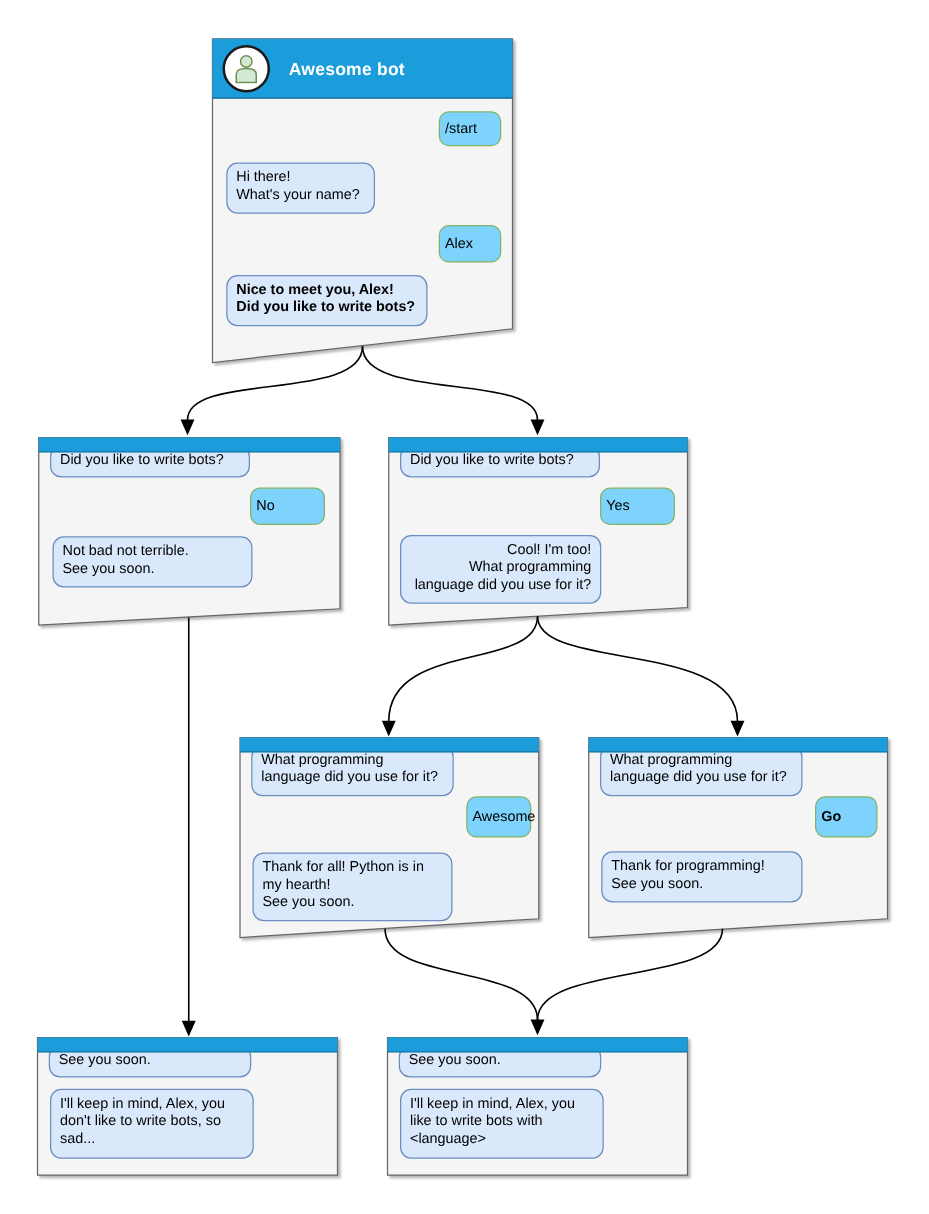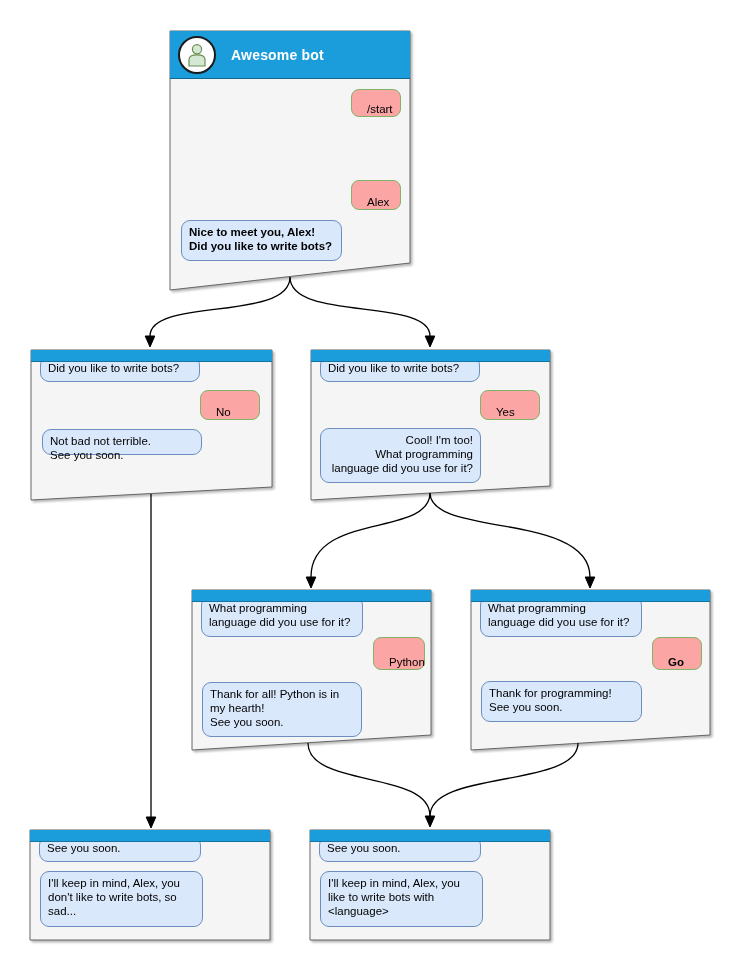--- a/index.html
+++ b/index.html
@@ -26,21 +26,21 @@
     width:38px;height:38px;border-radius:50%;background:#ffffff;border:2px solid #1a1a1a;
     margin-left:8px;display:flex;align-items:center;justify-content:center;box-sizing:border-box;
     flex:0 0 auto;
   }
   .win-title{color:#ffffff;font-weight:bold;font-size:14px;margin-left:15px;letter-spacing:.2px;}
   .bubble{
     position:absolute;box-sizing:border-box;font-size:11.5px;line-height:14px;
     border-radius:9px;border:1px solid;white-space:pre-line;z-index:2;
   }
   .bubble.bot{background:#dae8fc;border-color:#6c8ebf;padding:4px 7px;}
-  .bubble.user{background:#fca5a5;border-color:#82b366;padding:0 15px;display:flex;align-items:flex-end;border-radius:8px;}
+  .bubble.user{background:#7dd3fc;border-color:#82b366;padding:0 4px;display:flex;align-items:center;border-radius:8px;}
 </style>
 </head>
 <body>
 
 <div id="canvas">
 
   <svg id="wires" viewBox="0 0 743 971" xmlns="http://www.w3.org/2000/svg">
 
     <polygon class="win-shape" points="170,31 410,31 410,263 170,290"></polygon>
     <polygon class="win-shape" points="31,350 272,350 272,487 31,500"></polygon>
@@ -69,47 +69,49 @@
     <div class="titlebar">
       <div class="avatar">
         <svg width="22" height="24" viewBox="0 0 22 24">
           <circle cx="11" cy="6.2" r="4.6" fill="#d5e8d4" stroke="#6b8f53" stroke-width="1.2"></circle>
           <path d="M3,23 L3,16.5 Q3,11.8 11,11.8 Q19,11.8 19,16.5 L19,23 Z" fill="#d5e8d4" stroke="#6b8f53" stroke-width="1.2"></path>
         </svg>
       </div>
       <div class="win-title">Awesome bot</div>
     </div>
     <div class="bubble user" style="right:9px;top:58px;width:50px;height:28px;"><span>/start</span></div>
+    <div class="bubble bot" style="left:11px;top:99px;width:119px;height:41px;">Hi there!
+What's your name?</div>
     <div class="bubble user" style="right:9px;top:149px;width:50px;height:30px;margin-left:32px;"><span>Alex</span></div>
     <div class="bubble bot" style="left:11px;top:189px;width:161px;height:41px;font-weight:bold;">Nice to meet you, Alex!
 Did you like to write bots?</div>
   </div>
 
   <div class="window" style="left:31px;top:350px;width:241px;height:150px;">
     <div class="strip"></div>
     <div class="bubble bot" style="left:9px;top:6px;width:160px;height:26px;">Did you like to write bots?</div>
     <div class="bubble user" style="left:169px;top:40px;width:60px;height:30px;"><span>No</span></div>
-    <div class="bubble bot" style="left:11px;top:79px;width:160px;height:26px;">Not bad not terrible.
+    <div class="bubble bot" style="left:11px;top:79px;width:160px;height:41px;">Not bad not terrible.
 See you soon.</div>
   </div>
 
   <div class="window" style="left:311px;top:350px;width:239px;height:150px;">
     <div class="strip"></div>
     <div class="bubble bot" style="left:9px;top:6px;width:160px;height:26px;">Did you like to write bots?</div>
     <div class="bubble user" style="left:169px;top:40px;width:60px;height:30px;"><span>Yes</span></div>
     <div class="bubble bot" style="left:9px;top:78px;width:161px;height:55px;text-align:right;">Cool! I'm too!
 What programming
 language did you use for it?</div>
   </div>
 
   <div class="window" style="left:192px;top:590px;width:239px;height:160px;">
     <div class="strip"></div>
     <div class="bubble bot" style="left:9px;top:6px;width:162px;height:41px;">What programming
 language did you use for it?</div>
-    <div class="bubble user" style="left:181px;top:47px;width:52px;height:33px;"><span>Python</span></div>
+    <div class="bubble user" style="left:181px;top:47px;width:52px;height:33px;"><span>Awesome</span></div>
     <div class="bubble bot" style="left:10px;top:92px;width:160px;height:55px;">Thank for all! Python is in
 my hearth!
 See you soon.</div>
   </div>
 
   <div class="window" style="left:471px;top:590px;width:239px;height:160px;">
     <div class="strip"></div>
     <div class="bubble bot" style="left:9px;top:6px;width:162px;height:41px;">What programming
 language did you use for it?</div>
     <div class="bubble user" style="left:181px;top:47px;width:50px;height:33px;font-weight:bold;"><span>Go</span></div>

